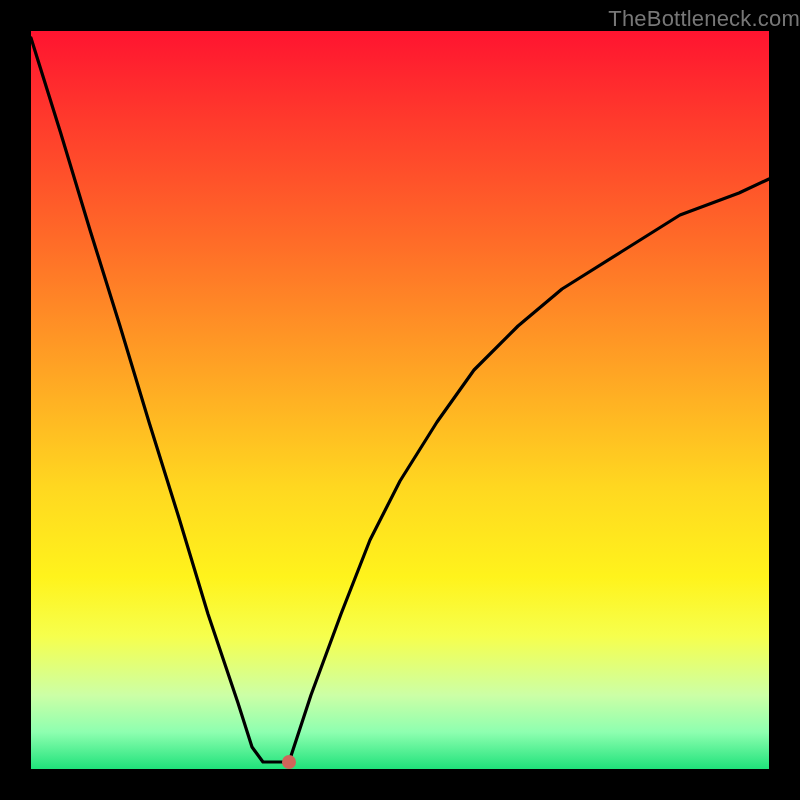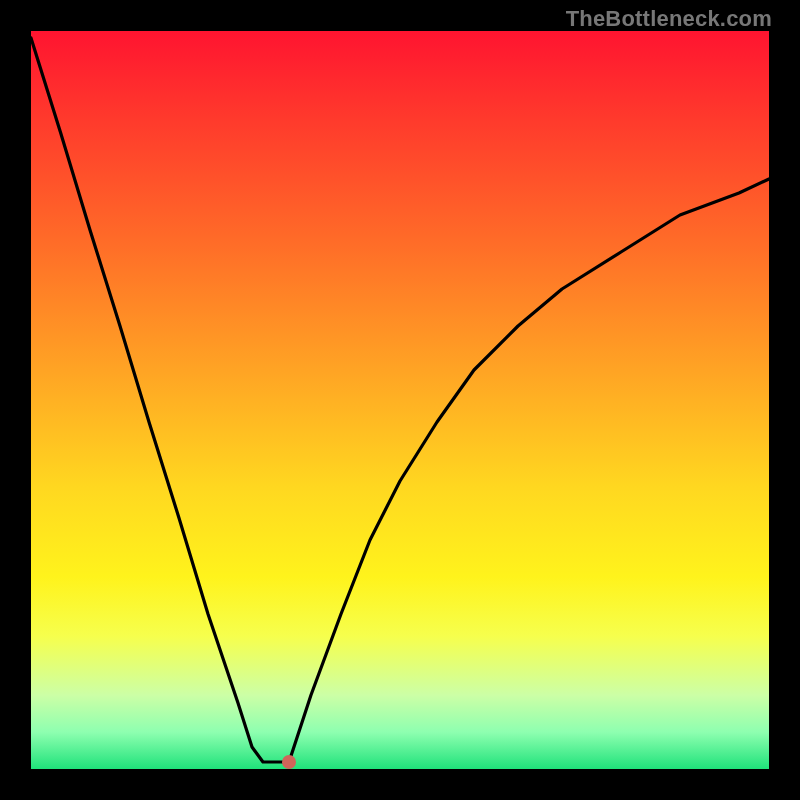--- a/index.html
+++ b/index.html
@@ -34,25 +34,25 @@
       #fff31c 74%,
       #f6ff4d 82%,
       #ccffa6 90%,
       #8effb0 95%,
       #1fe27a 100%
     );
   }
   .watermark {
     position: absolute;
     top: 6px;
-    right: 28px;
+    right: 0;
     color: #777;
     font-size: 22px;
     letter-spacing: 0.2px;
-    font-weight: 700;
+    font-weight: 400;
     user-select: none;
   }
   svg.curve {
     position: absolute;
     left: 0;
     top: 0;
     width: 738px;
     height: 738px;
     overflow: visible;
   }

